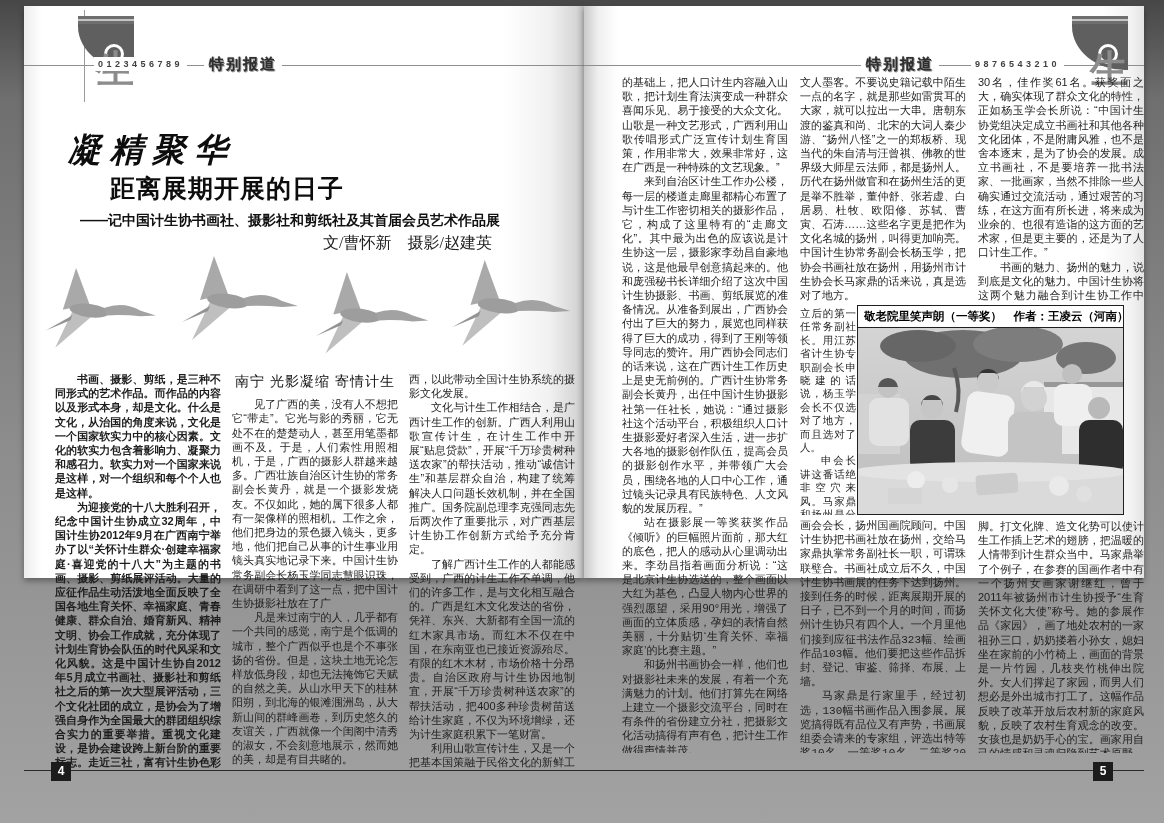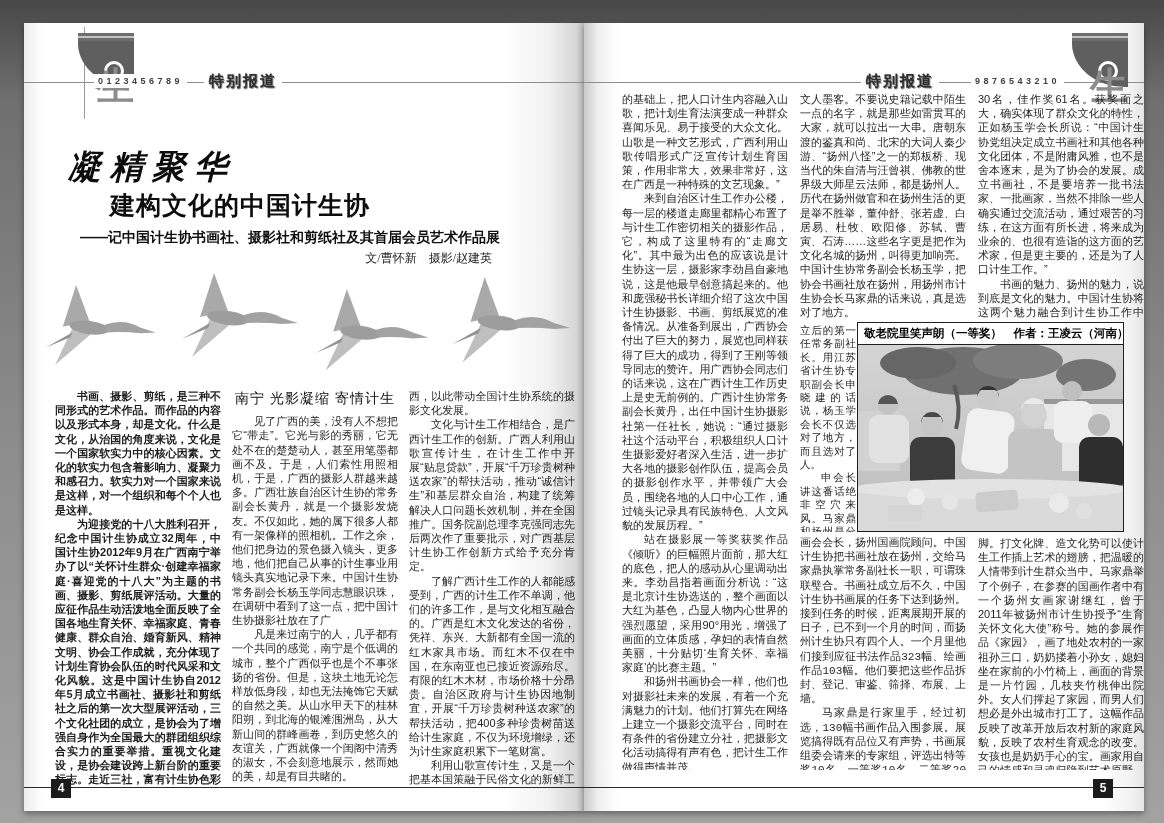--- a/index.html
+++ b/index.html
@@ -2,21 +2,21 @@
 <html><head>
 <meta charset="utf-8">
 <style>
   html,body{margin:0;padding:0;}
   body{
     width:1164px;height:823px;position:relative;overflow:hidden;
     background:linear-gradient(180deg,#474747 0%,#6f6f6f 12%,#8d8d8d 55%,#a2a2a2 100%);
     font-family:"Liberation Sans","DejaVu Sans",sans-serif;
     color:#1b1b1b;
   }
-  .page{position:absolute;top:23px;height:788px;width:560px;}
+  .page{position:absolute;top:6px;height:572px;width:560px;}
   .page-left{
     left:24px;
     background:linear-gradient(90deg,#ededed 0px,#ffffff 18px,#ffffff 480px,#f1f1f1 525px,#d6d6d6 552px,#bdbdbd 560px);
     box-shadow:0 3px 6px rgba(0,0,0,.35);
   }
   .page-right{
     left:584px;
     background:linear-gradient(90deg,#c9c9c9 0px,#efefef 14px,#ffffff 34px,#ffffff 518px,#f2f2f2 548px,#e4e4e4 560px);
     box-shadow:0 3px 6px rgba(0,0,0,.35);
   }
@@ -37,21 +37,21 @@
   .logo .swoosh:after{content:"";position:absolute;right:10px;bottom:6px;width:14px;height:14px;border-radius:50%;
     background:#5f5f5f;border:3px solid #fff;}
   .logo .vline{position:absolute;left:32px;top:0;width:1px;height:92px;background:#9a9a9a;}
   .logo .char{position:absolute;left:44px;top:40px;font-size:38px;font-weight:bold;color:#8c8c8c;
     font-family:"DejaVu Sans","Liberation Sans",sans-serif;line-height:1;}
   
   .title-callig{position:absolute;left:44px;top:122px;font-size:33px;font-weight:bold;font-style:italic;
     letter-spacing:9px;color:#0d0d0d;font-family:"DejaVu Serif","Liberation Serif",serif;}
   .title-main{position:absolute;left:86px;top:166px;font-size:25px;font-weight:bold;letter-spacing:1px;color:#0d0d0d;}
   .title-sub{position:absolute;left:56px;top:206px;font-size:14px;font-weight:bold;color:#111;}
-  .byline{position:absolute;left:276px;top:227px;width:192px;font-size:12px;color:#222;text-align:right;font-family:Liberation Serif, serif;}
+  .byline{position:absolute;left:276px;top:227px;width:192px;font-size:16px;color:#222;text-align:right;font-family:Liberation Serif, serif;}
   .cranes{position:absolute;left:10px;top:246px;}
   
   .textcol{position:absolute;width:166px;font-size:11px;line-height:14.2px;text-align:justify;
     color:#1e1e1e;overflow:hidden;}
   .textcol p{margin:0;text-indent:2em;}
   .flush p:first-child{text-indent:0;}
   .col-heading{font-size:14px;font-weight:normal;text-align:center;letter-spacing:1px;color:#111;
     margin:2px 0 9px;}
   .pagenum{position:absolute;width:20px;height:19px;background:#1c1c1c;color:#fff;font-size:12px;
     font-weight:bold;text-align:center;line-height:19px;}
@@ -72,21 +72,21 @@
     <div class="vline"></div>
     <div class="stripes"></div>
     <div class="swoosh"></div>
     <div class="char">生</div>
   </div>
 
   <div class="serial" style="left:70px;">0123456789</div>
   <div class="section-label" style="left:180px;">特别报道</div>
 
   <div class="title-callig">凝精聚华</div>
-  <div class="title-main">建构文化的中国计生协</div>
+  <div class="title-main">距离展期开展的日子</div>
   <div class="title-sub">——记中国计生协书画社、摄影社和剪纸社及其首届会员艺术作品展</div>
   <div class="byline">文/曹怀新　摄影/赵建英</div>
 
   <svg class="cranes" width="545" height="108" viewBox="0 0 545 108">
     <defs>
       <g id="crane">
         <path d="M38,2 L24,46 L52,40 Z" fill="#a9a9a9"></path>
         <path d="M16,86 L34,48 L58,50 Z" fill="#bfbfbf"></path>
         <ellipse cx="52" cy="47" rx="21" ry="7" fill="#9d9d9d" transform="rotate(7 52 47)"></ellipse>
         <path d="M68,44 Q88,37 106,47 L122,52 L106,53 Q88,51 70,52 Z" fill="#a2a2a2"></path>

